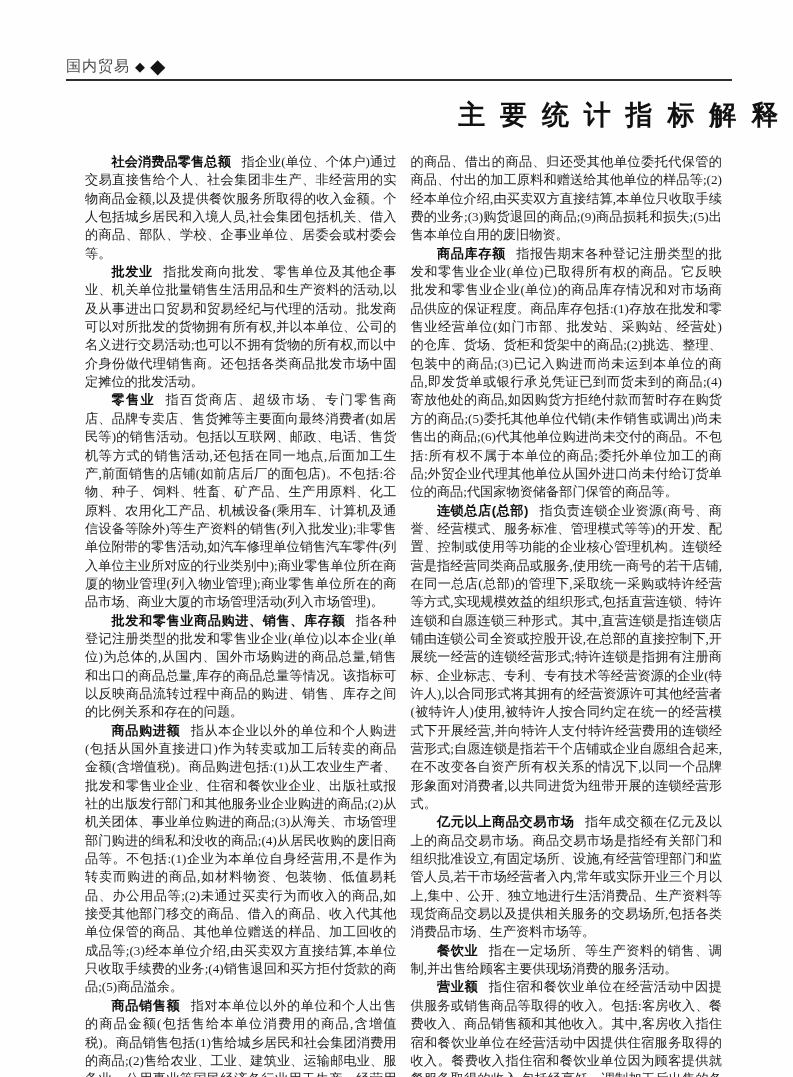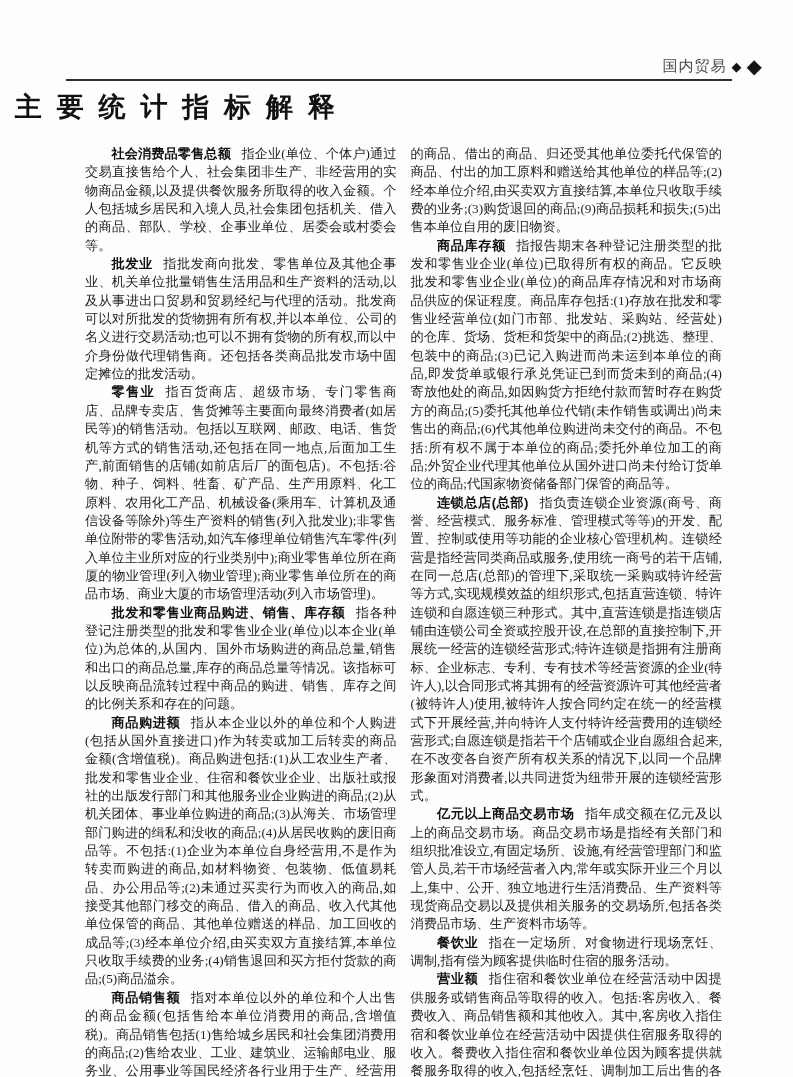--- a/index.html
+++ b/index.html
@@ -3,33 +3,33 @@
 <meta charset="utf-8">
 <style>
   html,body { margin:0; padding:0; background:#ffffff; }
   .page {
     width:793px; height:1077px; background:#fefefe; overflow:hidden;
     position:relative; box-sizing:border-box;
     font-family:"Liberation Serif","DejaVu Serif",serif; color:#1d1d1d;
   }
   .header { padding:56px 31px 0 66px; }
   .header-right {
-    display:flex; justify-content:flex-end; align-items:center;
+    display:flex; justify-content:flex-start; align-items:center;
     gap:5px; margin-bottom:3px;
   }
   .section-label {
     font-family:"Liberation Sans","DejaVu Sans",sans-serif;
     font-size:15px; color:#4a4a4a; letter-spacing:1px;
   }
   .diamond { color:#141414; line-height:1; }
   .diamond.small { font-size:13px; }
   .diamond.large { font-size:20px; }
   .header-rule { border-top:2.5px solid #2e2e2e; margin-right:30px; }
   .page-title {
-    margin:8px 0 0 0; text-align:left;
+    margin:16px 0 0 0; text-align:right;
     font-family:"Liberation Sans","DejaVu Sans",sans-serif;
     font-weight:bold; font-size:27px; color:#111;
     letter-spacing:0.55em; text-indent:0.55em;
   }
   .columns { display:flex; gap:14px; padding:20px 71px 0 85px; }
   .col { flex:1; min-width:0; font-size:13.2px; line-height:18.35px; text-align:justify; }
   .entry { margin:0; text-indent:2em; }
   .entry.no-indent { text-indent:0; }
   .term {
     font-family:Liberation Sans, sans-serif;
@@ -61,20 +61,20 @@
       <p class="entry"><b class="term">批发和零售业商品购进、销售、库存额</b><span>指各种登记注册类型的批发和零售业企业(单位)以本企业(单位)为总体的,从国内、国外市场购进的商品总量,销售和出口的商品总量,库存的商品总量等情况。该指标可以反映商品流转过程中商品的购进、销售、库存之间的比例关系和存在的问题。</span></p>
       <p class="entry"><b class="term">商品购进额</b><span>指从本企业以外的单位和个人购进(包括从国外直接进口)作为转卖或加工后转卖的商品金额(含增值税)。商品购进包括:(1)从工农业生产者、批发和零售业企业、住宿和餐饮业企业、出版社或报社的出版发行部门和其他服务业企业购进的商品;(2)从机关团体、事业单位购进的商品;(3)从海关、市场管理部门购进的缉私和没收的商品;(4)从居民收购的废旧商品等。不包括:(1)企业为本单位自身经营用,不是作为转卖而购进的商品,如材料物资、包装物、低值易耗品、办公用品等;(2)未通过买卖行为而收入的商品,如接受其他部门移交的商品、借入的商品、收入代其他单位保管的商品、其他单位赠送的样品、加工回收的成品等;(3)经本单位介绍,由买卖双方直接结算,本单位只收取手续费的业务;(4)销售退回和买方拒付货款的商品;(5)商品溢余。</span></p>
       <p class="entry"><b class="term">商品销售额</b><span>指对本单位以外的单位和个人出售的商品金额(包括售给本单位消费用的商品,含增值税)。商品销售包括(1)售给城乡居民和社会集团消费用的商品;(2)售给农业、工业、建筑业、运输邮电业、服务业、公用事业等国民经济各行业用于生产、经营用的商品,包括售予批发和零售业作为转卖或加工后转卖的商品;(3)对国(境)外直接出口的商品。不包括:(1)未通过买卖行为付出的商品,如随机构变动移交给其他企业单位</span></p>
     </div>
 
     <div class="col">
       <p class="entry no-indent"><span>的商品、借出的商品、归还受其他单位委托代保管的商品、付出的加工原料和赠送给其他单位的样品等;(2)经本单位介绍,由买卖双方直接结算,本单位只收取手续费的业务;(3)购货退回的商品;(9)商品损耗和损失;(5)出售本单位自用的废旧物资。</span></p>
       <p class="entry"><b class="term">商品库存额</b><span>指报告期末各种登记注册类型的批发和零售业企业(单位)已取得所有权的商品。它反映批发和零售业企业(单位)的商品库存情况和对市场商品供应的保证程度。商品库存包括:(1)存放在批发和零售业经营单位(如门市部、批发站、采购站、经营处)的仓库、货场、货柜和货架中的商品;(2)挑选、整理、包装中的商品;(3)已记入购进而尚未运到本单位的商品,即发货单或银行承兑凭证已到而货未到的商品;(4)寄放他处的商品,如因购货方拒绝付款而暂时存在购货方的商品;(5)委托其他单位代销(未作销售或调出)尚未售出的商品;(6)代其他单位购进尚未交付的商品。不包括:所有权不属于本单位的商品;委托外单位加工的商品;外贸企业代理其他单位从国外进口尚未付给订货单位的商品;代国家物资储备部门保管的商品等。</span></p>
       <p class="entry"><b class="term">连锁总店(总部)</b><span>指负责连锁企业资源(商号、商誉、经营模式、服务标准、管理模式等等)的开发、配置、控制或使用等功能的企业核心管理机构。连锁经营是指经营同类商品或服务,使用统一商号的若干店铺,在同一总店(总部)的管理下,采取统一采购或特许经营等方式,实现规模效益的组织形式,包括直营连锁、特许连锁和自愿连锁三种形式。其中,直营连锁是指连锁店铺由连锁公司全资或控股开设,在总部的直接控制下,开展统一经营的连锁经营形式;特许连锁是指拥有注册商标、企业标志、专利、专有技术等经营资源的企业(特许人),以合同形式将其拥有的经营资源许可其他经营者(被特许人)使用,被特许人按合同约定在统一的经营模式下开展经营,并向特许人支付特许经营费用的连锁经营形式;自愿连锁是指若干个店铺或企业自愿组合起来,在不改变各自资产所有权关系的情况下,以同一个品牌形象面对消费者,以共同进货为纽带开展的连锁经营形式。</span></p>
       <p class="entry"><b class="term">亿元以上商品交易市场</b><span>指年成交额在亿元及以上的商品交易市场。商品交易市场是指经有关部门和组织批准设立,有固定场所、设施,有经营管理部门和监管人员,若干市场经营者入内,常年或实际开业三个月以上,集中、公开、独立地进行生活消费品、生产资料等现货商品交易以及提供相关服务的交易场所,包括各类消费品市场、生产资料市场等。</span></p>
-      <p class="entry"><b class="term">餐饮业</b><span>指在一定场所、对食物进行现场烹饪、调制,指有偿为顾客提供临时住宿的服务活动。</span></p>
+      <p class="entry"><b class="term">餐饮业</b><span>指在一定场所、等生产资料的销售、调制,并出售给顾客主要供现场消费的服务活动。</span></p>
       <p class="entry"><b class="term">营业额</b><span>指住宿和餐饮业单位在经营活动中因提供服务或销售商品等取得的收入。包括:客房收入、餐费收入、商品销售额和其他收入。其中,客房收入指住宿和餐饮业单位在经营活动中因提供住宿服务取得的收入。餐费收入指住宿和餐饮业单位因为顾客提供就餐服务取得的收入,包括经烹饪、调制加工后出售的各种食品,如主食、炒菜、凉拌菜等的收入。</span></p>
 
     </div>
 
   </div>
 
 </div>
 
 </body></html>

